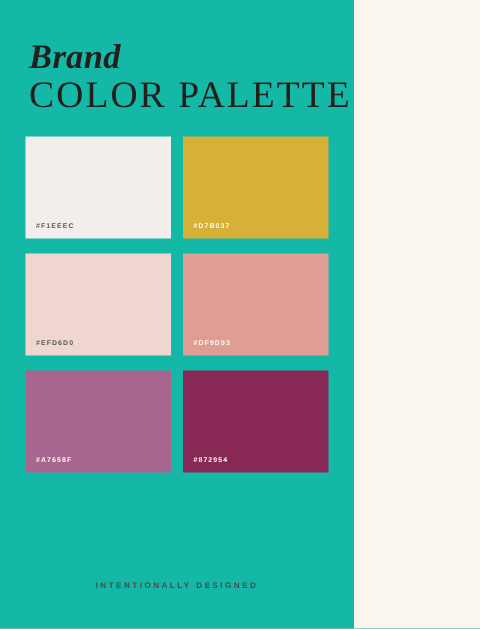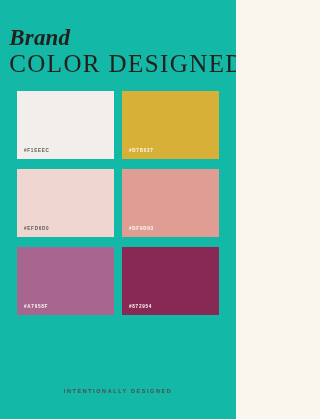--- a/index.html
+++ b/index.html
@@ -104,21 +104,21 @@
     display: inline-block;
   }
 </style>
 </head>
 <body style="background: rgb(250, 246, 238);">
 
 <div id="poster" style="background: #14b8a6; align-items: center;">
 
   <div class="header">
     <div class="title-script">Brand</div>
-    <div class="title-main">COLOR DESIGNED</div>
+    <div class="title-main">COLOR PALETTE</div>
   </div>
 
   <div class="grid" id="swatch-grid">
       <div class="swatch" style="background: rgb(241, 238, 236);">
         <span class="swatch-hex hex-dark">#F1EEEC</span>
       </div>
       <div class="swatch" style="background: rgb(215, 176, 55);">
         <span class="swatch-hex hex-light">#D7B037</span>
       </div>
       <div class="swatch" style="background: rgb(239, 214, 208);">

